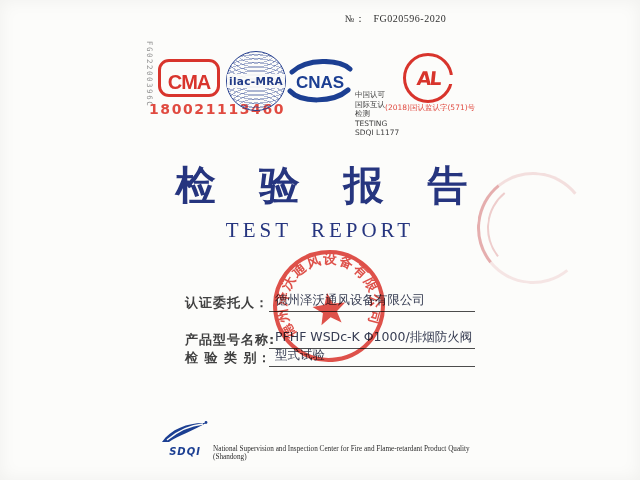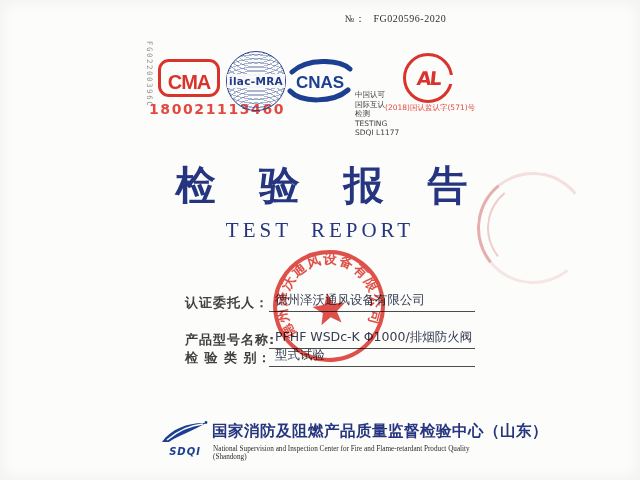--- a/index.html
+++ b/index.html
@@ -145,16 +145,15 @@
   </svg>
 
   <div class="sdqi">
     <svg viewBox="0 0 50 26">
       <path d="M3 22 C12 8 32 2 47 3 C36 10 18 16 10 22 Z" fill="#1c3f92"></path>
       <path d="M8 20 C20 10 34 5 44 4" stroke="#fcfcfa" stroke-width="1.4" fill="none"></path>
       <circle cx="47" cy="2.5" r="1.4" fill="#1c3f92"></circle>
     </svg>
     <div class="word">SDQI</div>
   </div>
-  <div class="org-zh">国家消防及阻燃产品质量监督检验中心（山东）</div>
   <div class="org-en">National Supervision and Inspection Center for Fire and Flame-retardant Product Quality (Shandong)</div>
 
 </div>
 
 </body></html>

